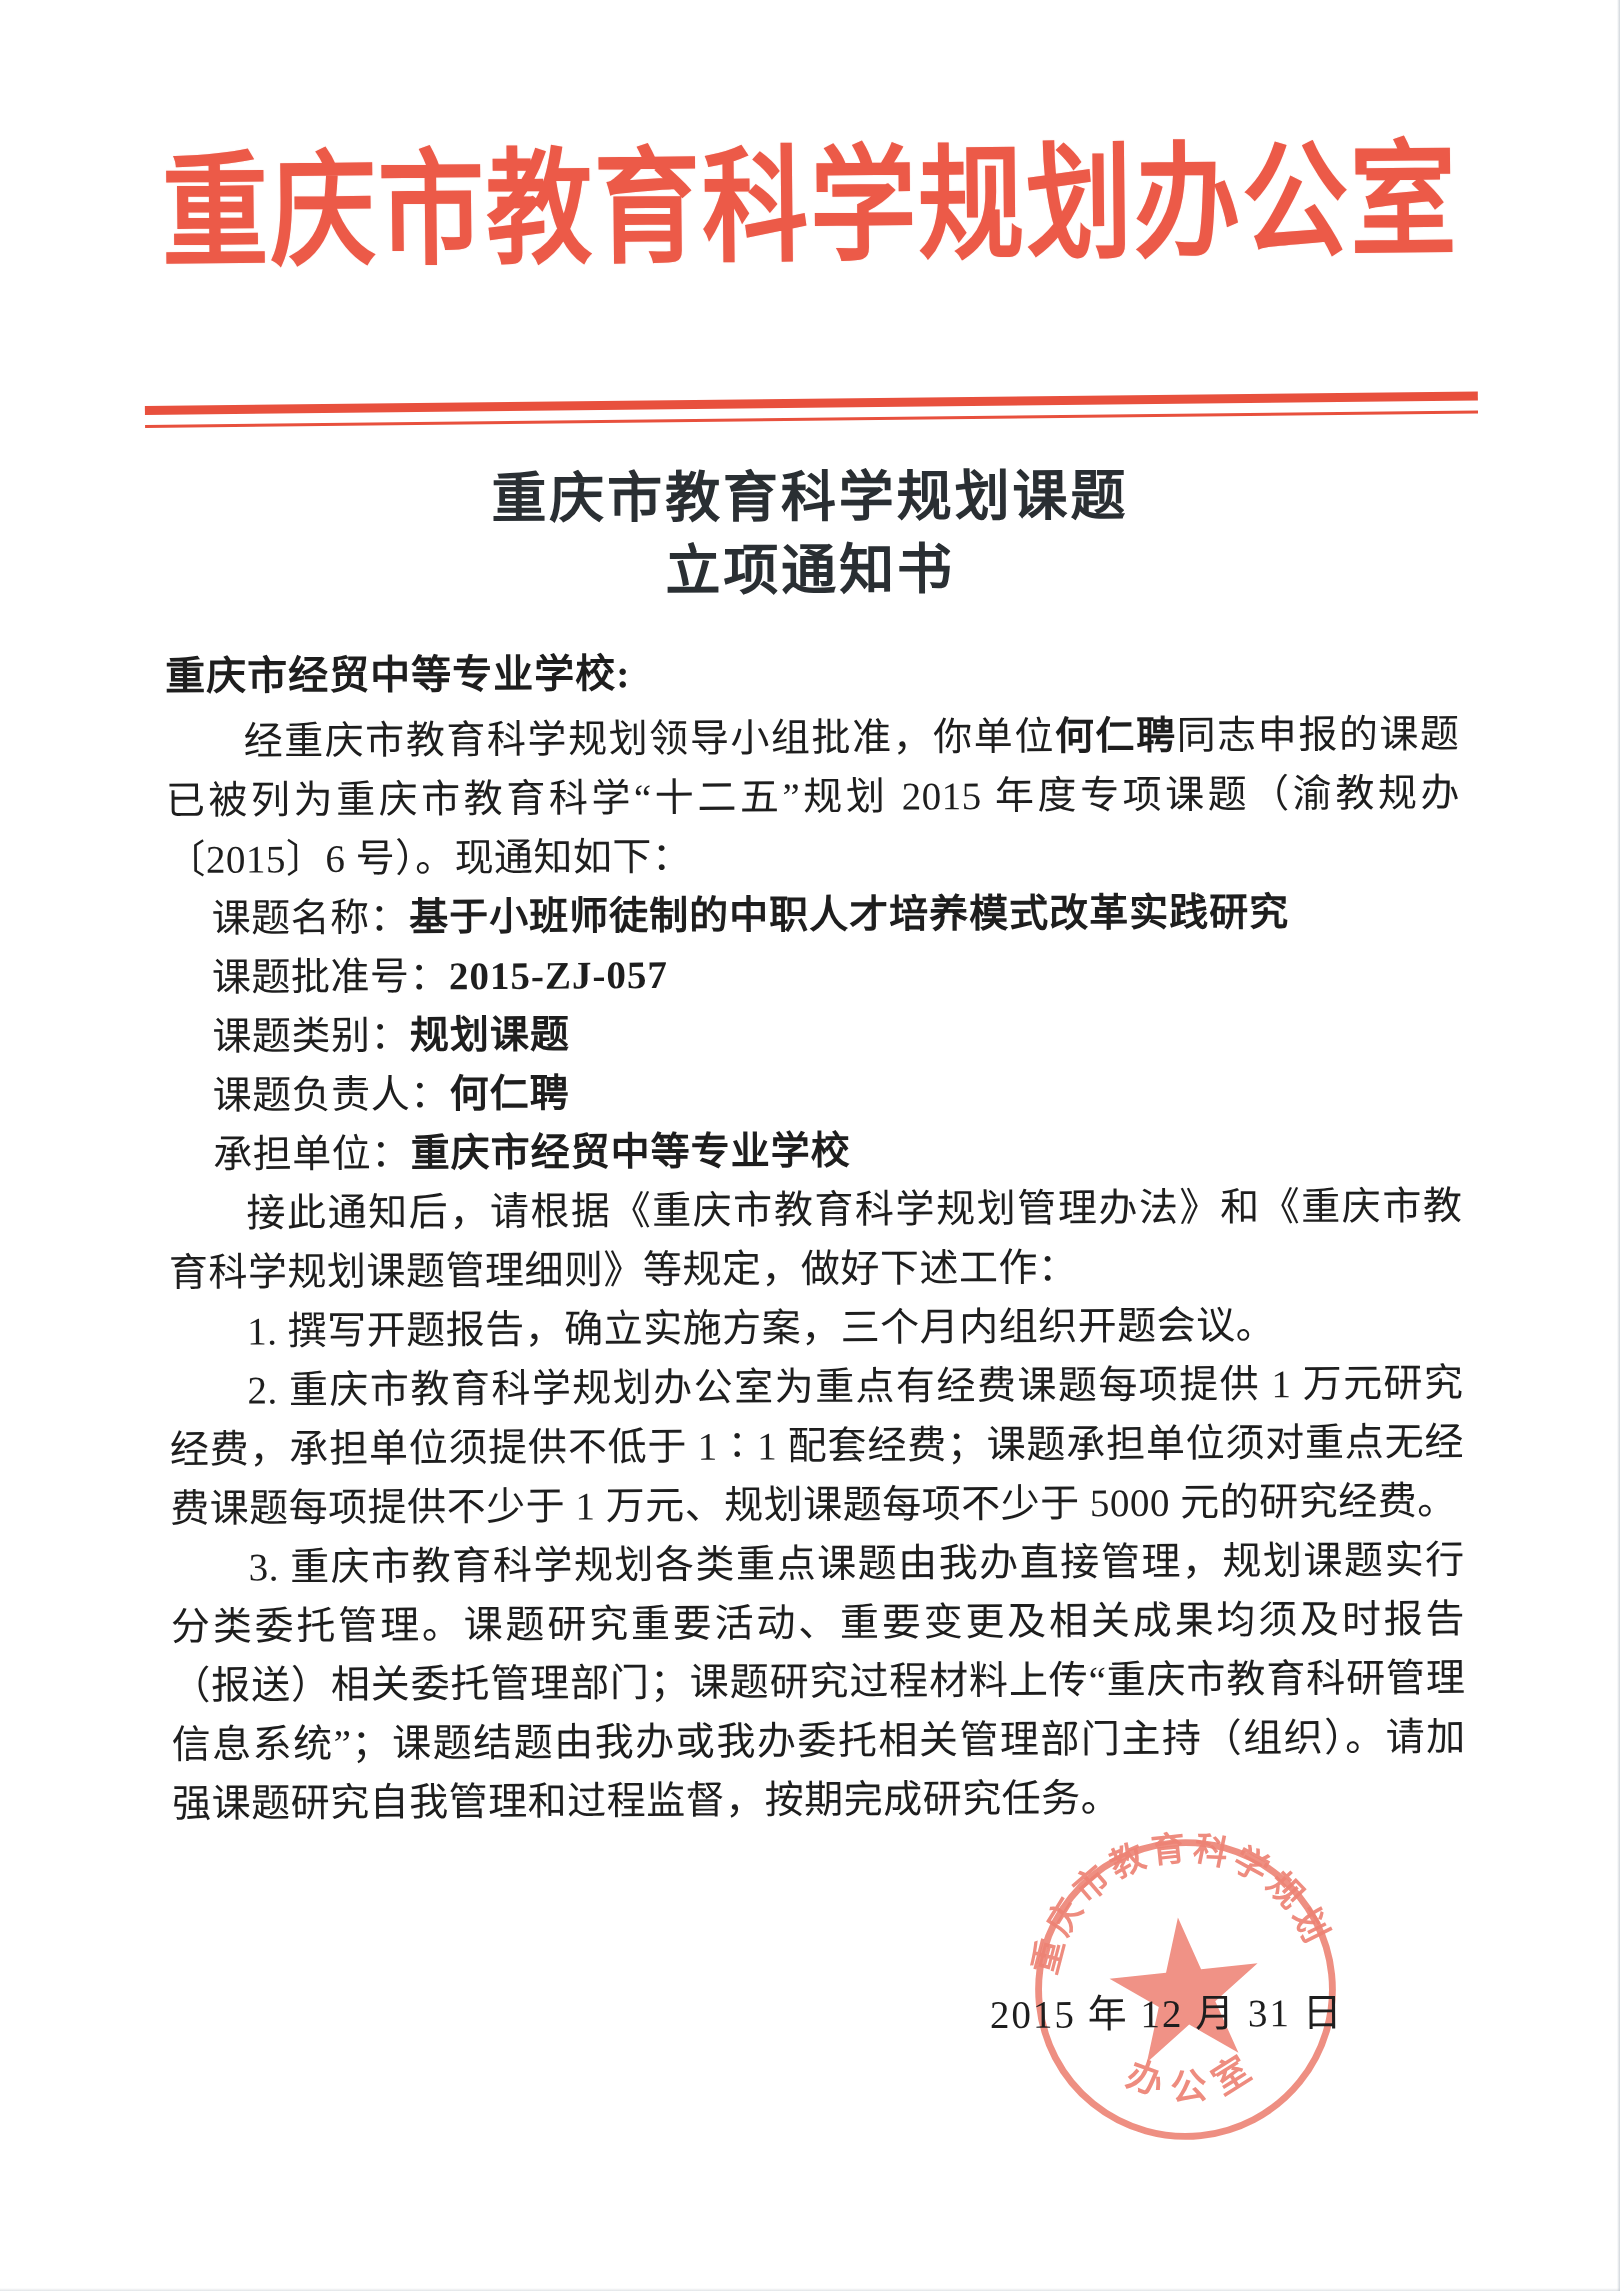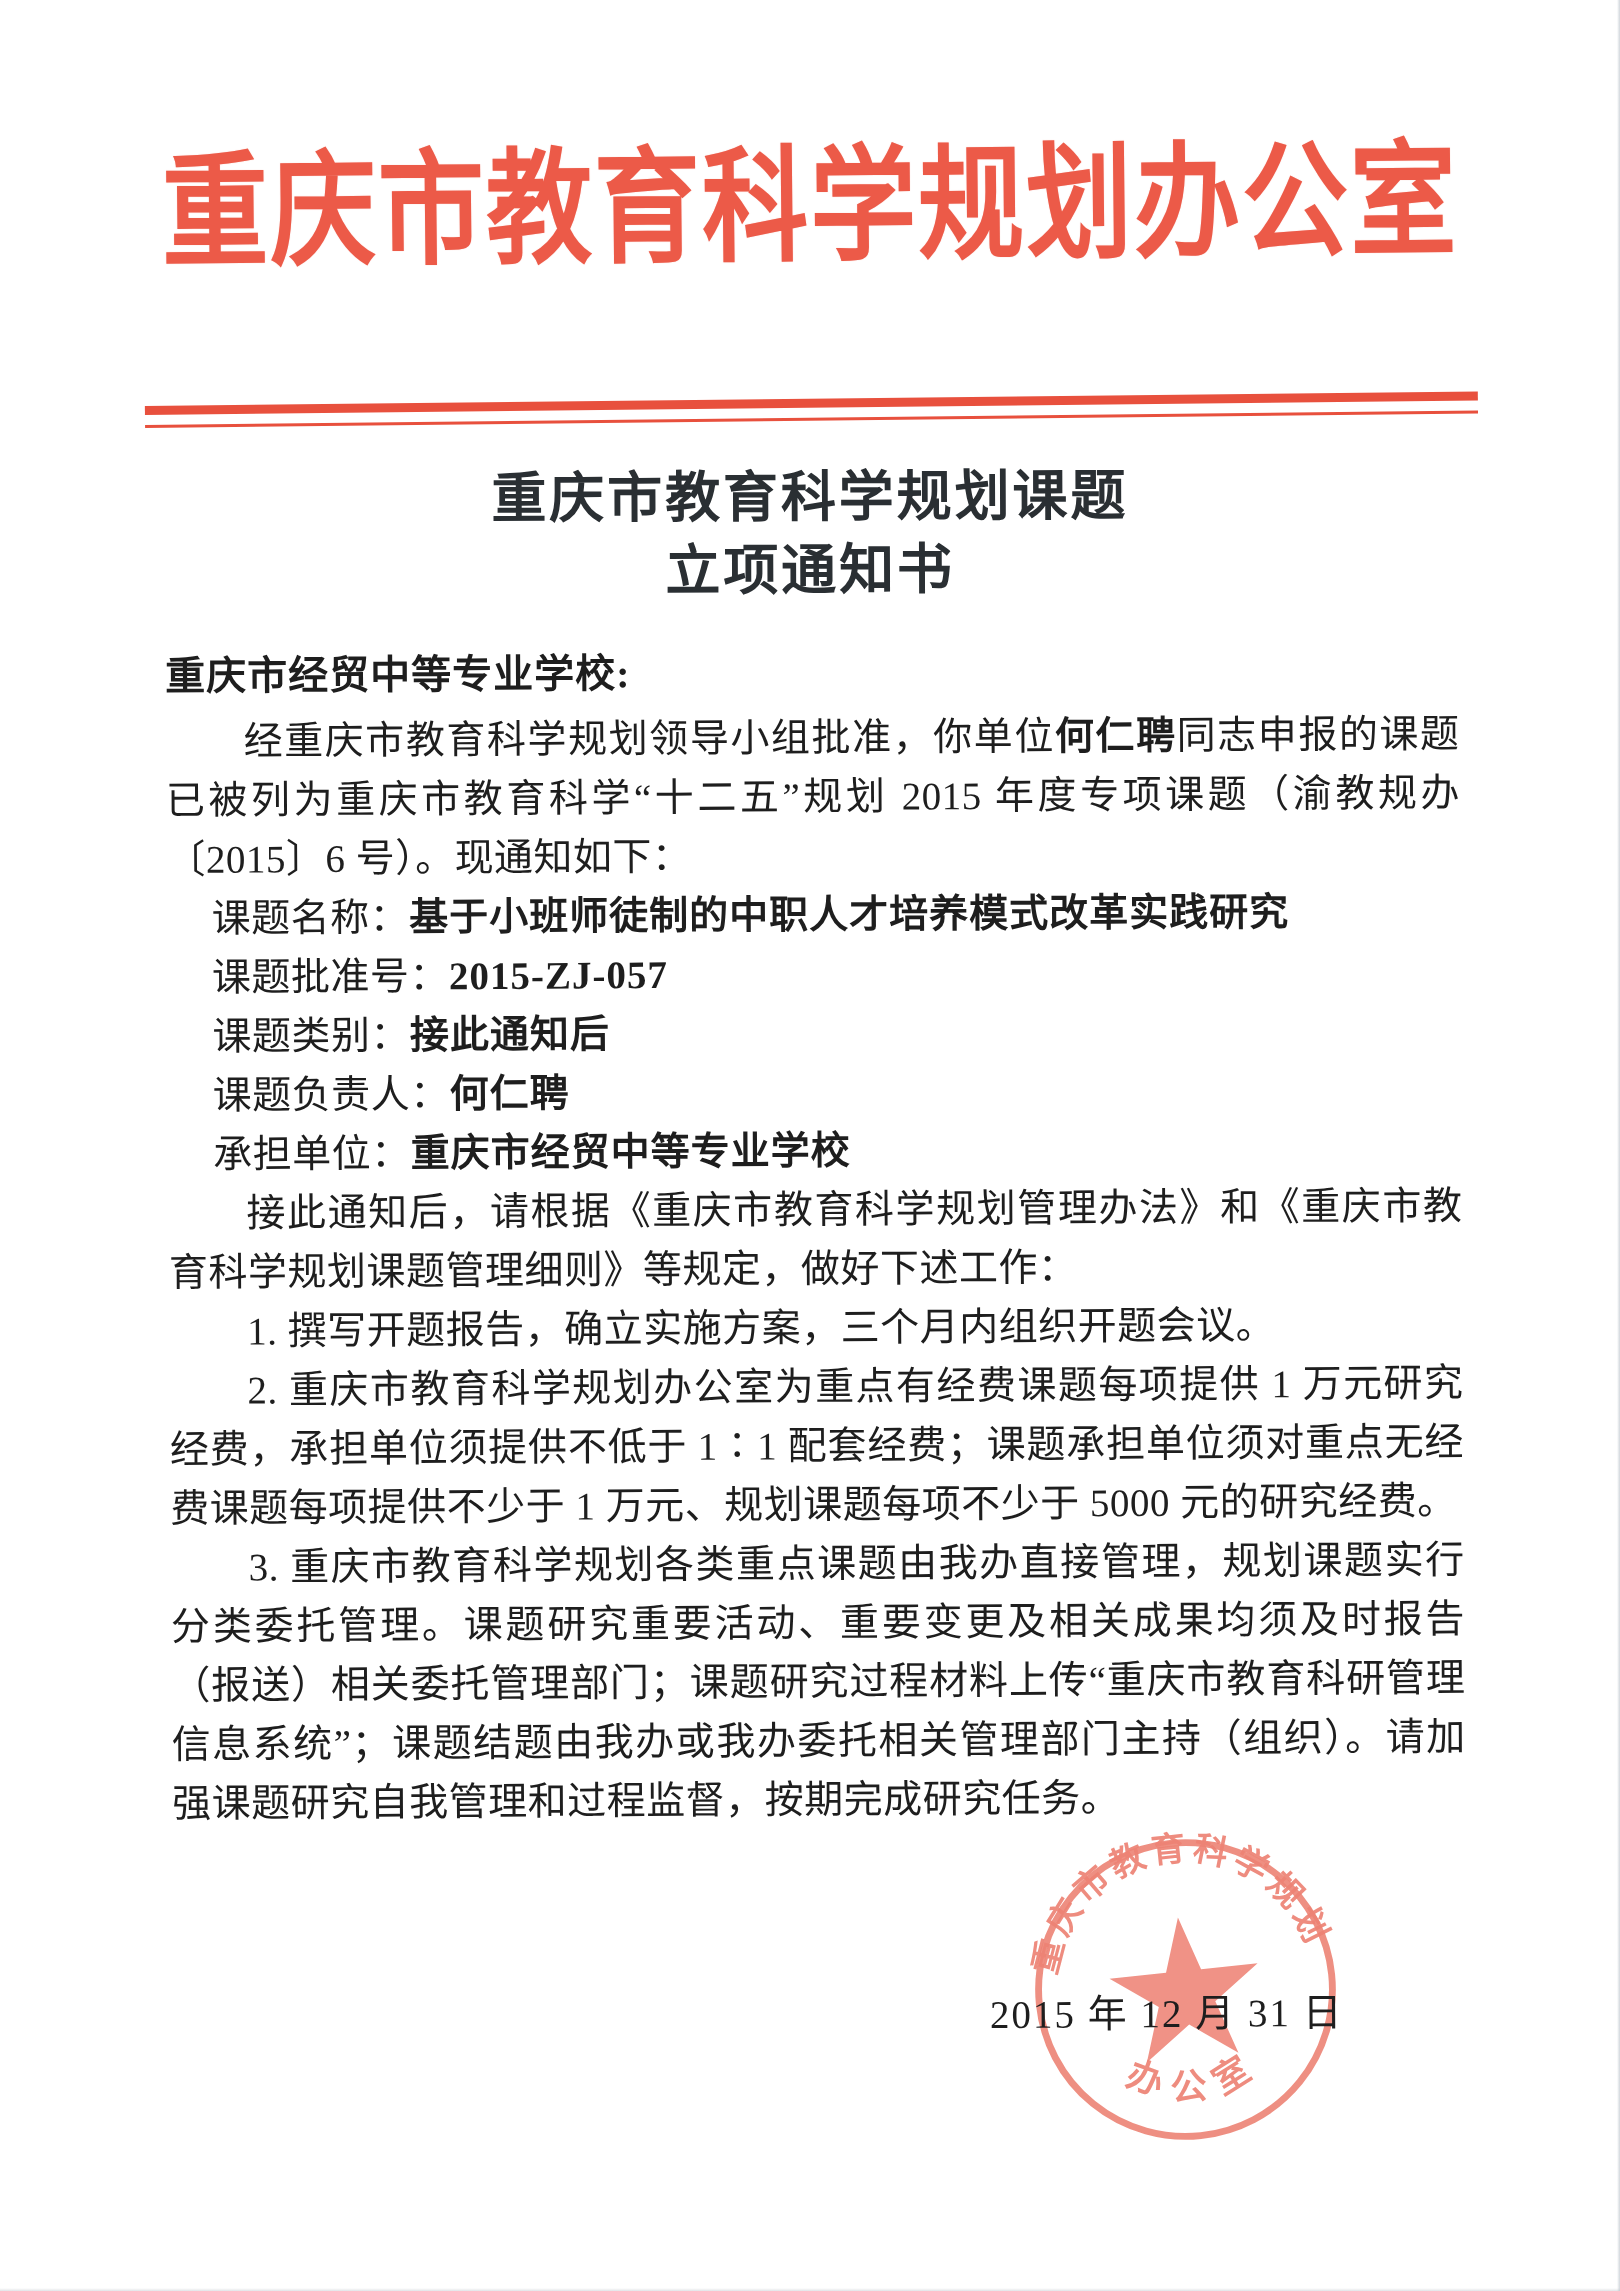--- a/index.html
+++ b/index.html
@@ -215,21 +215,21 @@
   <div class="body-block">
 
     <div class="addressee">重庆市经贸中等专业学校:</div>
 
     <p class="para"><span>经重庆市教育科学规划领导小组批准，你单位</span><b class="name-emph">何仁聘</b><span>同志申报的课题已被列为重庆市教育科学“十二五”规划 2015 年度专项课题（渝教规办〔2015〕6 号）。现通知如下：</span></p>
 
     <p class="field-row"><span class="field-label">课题名称：</span><span class="field-value">基于小班师徒制的中职人才培养模式改革实践研究</span></p>
 
     <p class="field-row"><span class="field-label">课题批准号：</span><span class="field-value">2015-ZJ-057</span></p>
 
-    <p class="field-row"><span class="field-label">课题类别：</span><span class="field-value">接此通知后</span></p>
+    <p class="field-row"><span class="field-label">课题类别：</span><span class="field-value">规划课题</span></p>
 
     <p class="field-row"><span class="field-label">课题负责人：</span><span class="field-value">何仁聘</span></p>
 
     <p class="field-row"><span class="field-label">承担单位：</span><span class="field-value">重庆市经贸中等专业学校</span></p>
 
     <p class="para">接此通知后，请根据《重庆市教育科学规划管理办法》和《重庆市教育科学规划课题管理细则》等规定，做好下述工作：</p>
 
     <p class="item">1. 撰写开题报告，确立实施方案，三个月内组织开题会议。</p>
     <p class="item">2. 重庆市教育科学规划办公室为重点有经费课题每项提供 1 万元研究经费，承担单位须提供不低于 1∶1 配套经费；课题承担单位须对重点无经费课题每项提供不少于 1 万元、规划课题每项不少于 5000 元的研究经费。</p>
     <p class="item">3. 重庆市教育科学规划各类重点课题由我办直接管理，规划课题实行分类委托管理。课题研究重要活动、重要变更及相关成果均须及时报告（报送）相关委托管理部门；课题研究过程材料上传“重庆市教育科研管理信息系统”；课题结题由我办或我办委托相关管理部门主持（组织）。请加强课题研究自我管理和过程监督，按期完成研究任务。</p>

